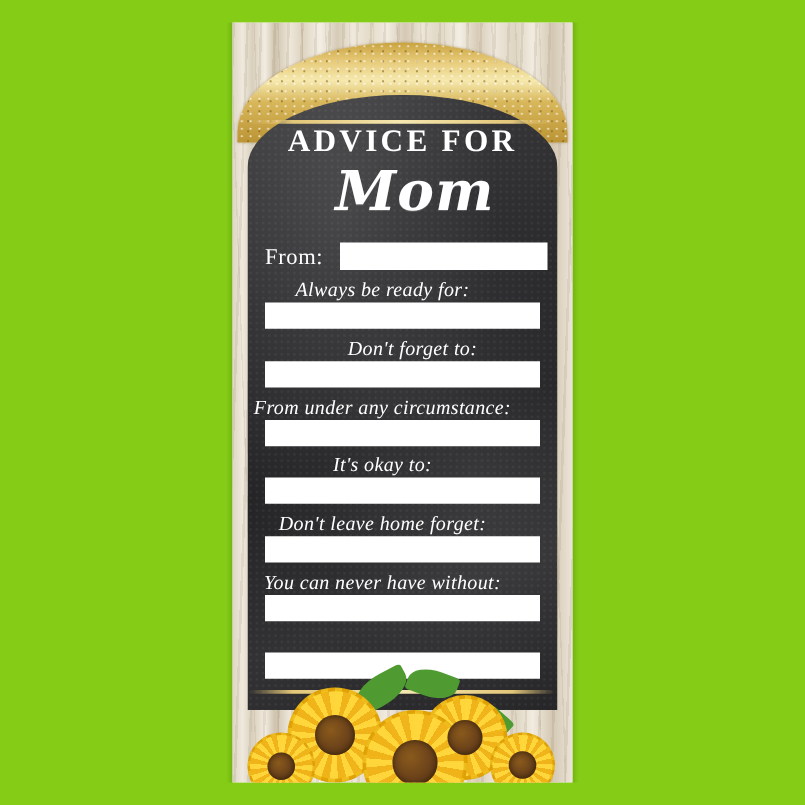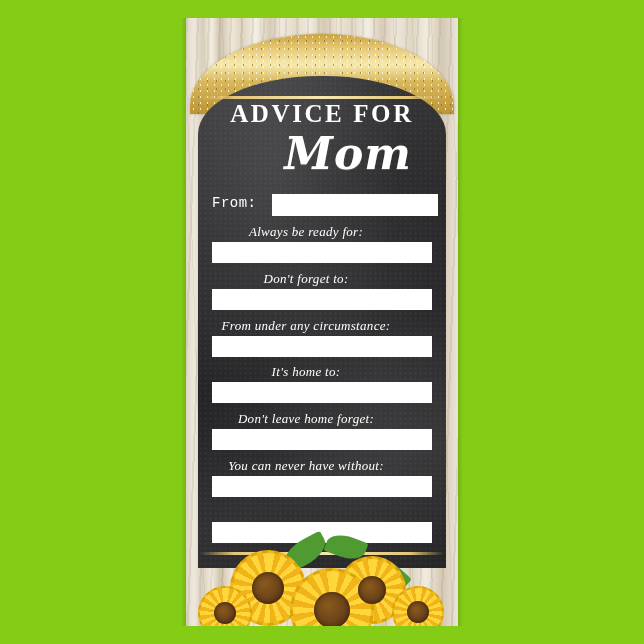--- a/index.html
+++ b/index.html
@@ -126,21 +126,21 @@
     width: 248px;
     text-align: center;
     color: #ffffff;
     font-family: "Liberation Serif", serif;
     font-size: 25px;
     font-weight: bold;
     letter-spacing: 2.6px;
   }
   .title-mom {
     position: absolute;
-    left: 24px;
+    left: 8px;
     top: 110px;
     width: 276px;
     text-align: center;
     color: #ffffff;
     font-family: "DejaVu Serif", serif;
     font-style: italic;
     font-weight: bold;
     font-size: 44px;
     letter-spacing: 1px;
     text-shadow: 0 1px 0 rgba(255,255,255,0.18);
@@ -152,42 +152,42 @@
     left: 26px;
     top: 176px;
     width: 226px;
     height: 22px;
   }
   .from-label {
     position: absolute;
     left: 0;
     top: 1px;
     color: #ffffff;
-    font-family: Liberation Mono, monospace;
-    font-size: 14px;
+    font-family: Liberation Serif, serif;
+    font-size: 18px;
     letter-spacing: 0.5px;
   }
   .from-blank {
     position: absolute;
     left: 60px;
     top: 0;
     width: 166px;
     height: 22px;
     background: #ffffff;
   }
 
   .prompt {
     position: absolute;
     width: 216px;
     left: 12px;
     text-align: center;
     color: #ffffff;
     font-family: "Liberation Serif", serif;
     font-style: italic;
-    font-size: 13px;
+    font-size: 16px;
     letter-spacing: 0.3px;
   }
   .blank {
     position: absolute;
     left: 26px;
     width: 220px;
     height: 21px;
     background: #ffffff;
   }
 
@@ -282,27 +282,27 @@
     <div class="title-mom">Mom</div>
 
     <div class="from-row">
       <span class="from-label">From:</span>
       <div class="from-blank"></div>
     </div>
 
     <div class="prompt" style="top:206px;">Always be ready for:</div>
     <div class="blank" style="top:224px;"></div>
 
-    <div class="prompt" style="top:253px;">Don't forget to:</div>
+    <div class="prompt" style="top:253px;padding-left:24px;">Don't forget to:</div>
     <div class="blank" style="top:271px;"></div>
 
     <div class="prompt" style="top:300px;">From under any circumstance:</div>
     <div class="blank" style="top:318px;"></div>
 
-    <div class="prompt" style="top:346px;">It's home to:</div>
+    <div class="prompt" style="top:346px;">It's okay to:</div>
     <div class="blank" style="top:364px;"></div>
 
     <div class="prompt" style="top:393px;">Don't leave home forget:</div>
     <div class="blank" style="top:411px;"></div>
 
     <div class="prompt" style="top:440px;">You can never have without:</div>
     <div class="blank" style="top:458px;"></div>
 
     <div class="blank" style="top:504px;"></div>
 

